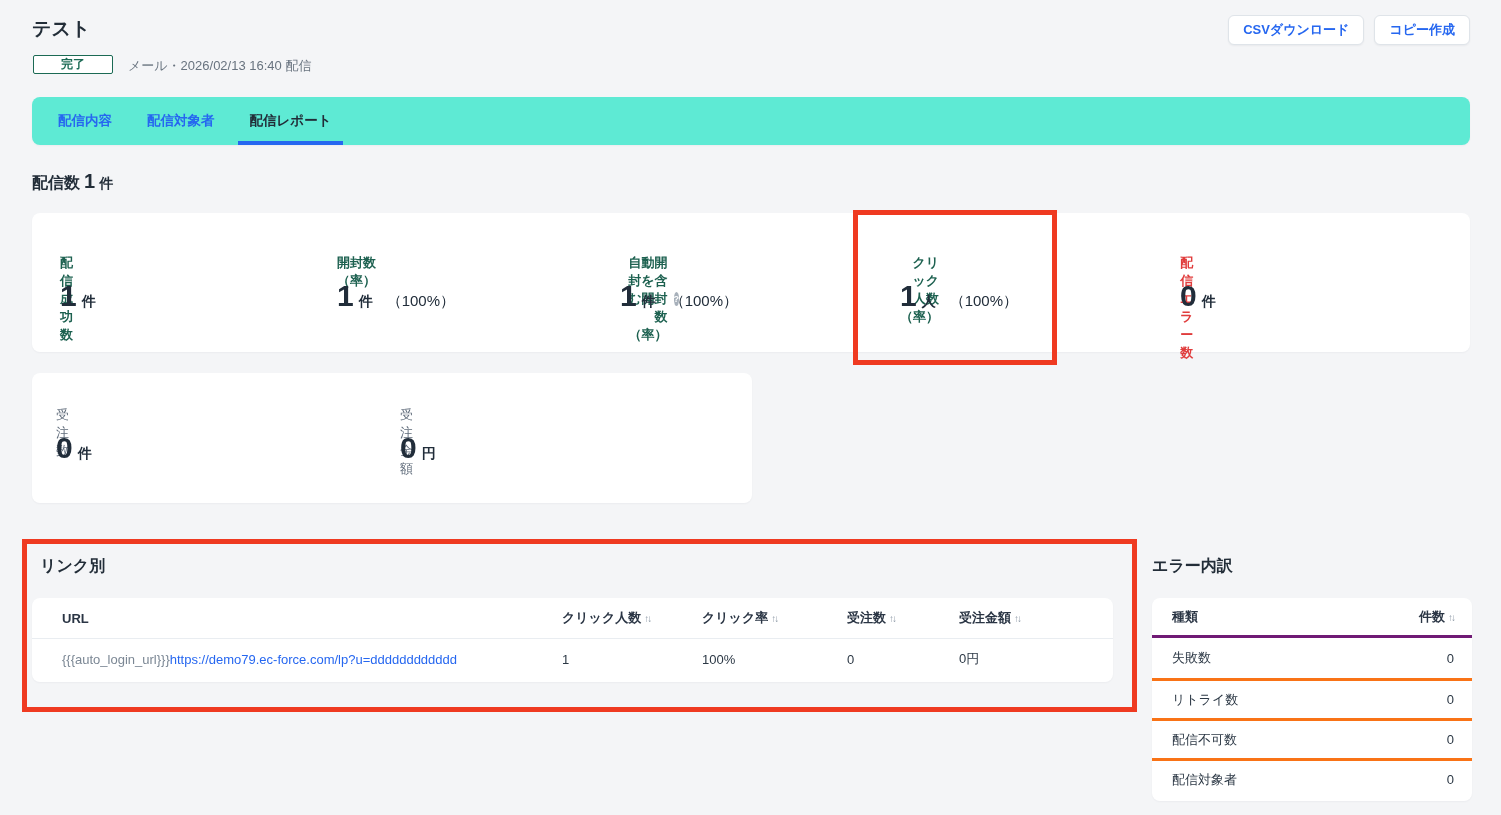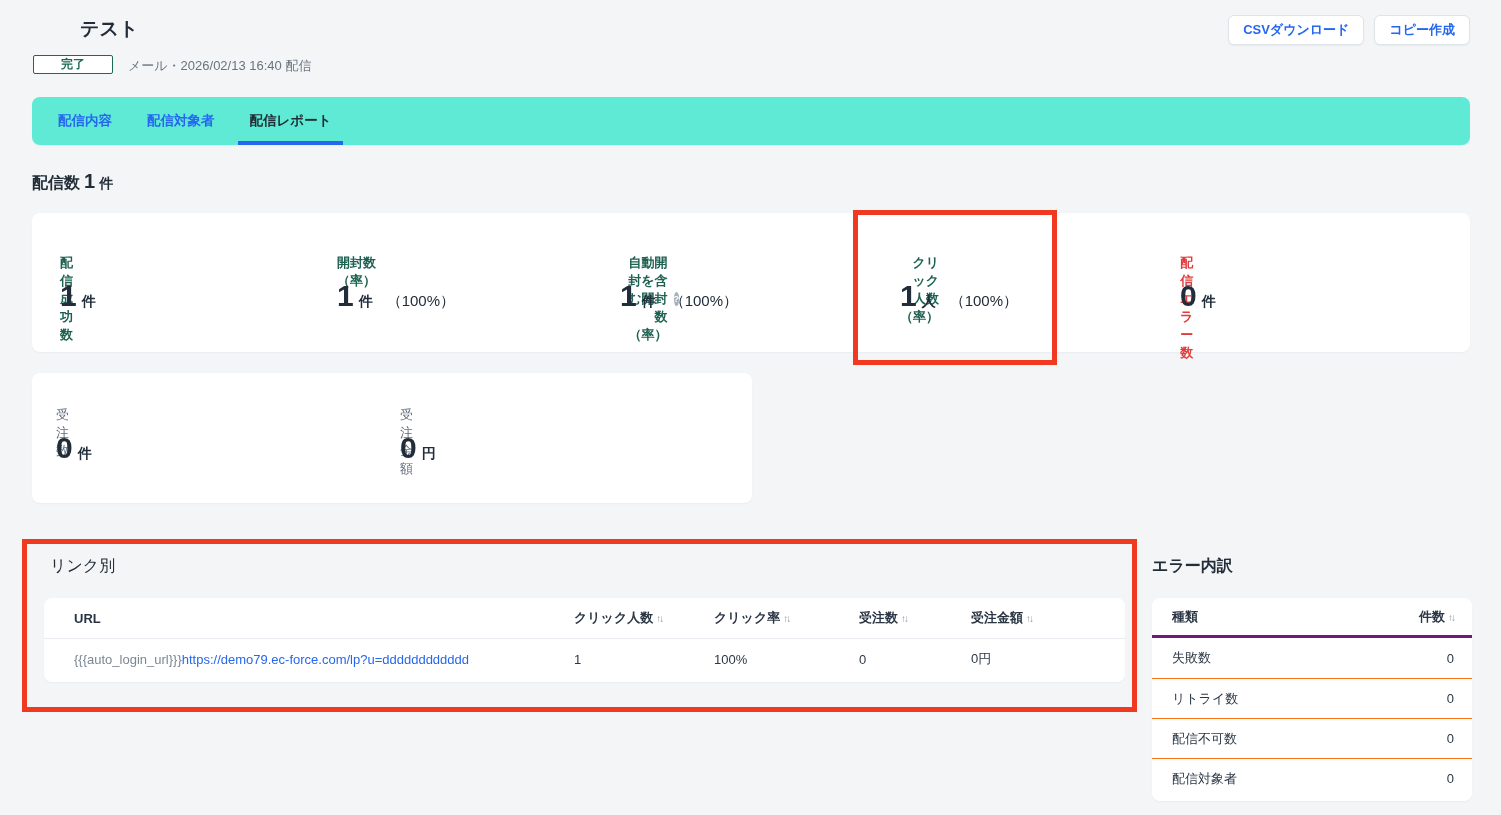--- a/index.html
+++ b/index.html
@@ -6,21 +6,21 @@
   html,body { width:1501px; height:815px; }
   body {
     font-family:"Liberation Sans","DejaVu Sans",sans-serif;
     background:#f4f5f7;
     color:#212b36;
     overflow:hidden;
   }
   .frame { position:relative; width:1501px; height:815px; }
 
   
-  .page-title { position:absolute; left:32px; top:16px; font-size:19px; font-weight:700; color:#222d38;margin-left:48px; }
+  .page-title { position:absolute; left:32px; top:16px; font-size:19px; font-weight:700; color:#222d38; }
   .status-badge {
     position:absolute; left:33px; top:55px; width:80px; height:19px;
     border:1px solid #1b6a54; color:#1b6a54; background:#fff;
     font-size:12px; font-weight:700; text-align:center; line-height:17px; border-radius:2px;
   }
   .header-meta { position:absolute; left:128px; top:57px; font-size:13px; color:#68737f; }
   .header-actions { position:absolute; right:31px; top:15px; display:flex; gap:10px; }
   .btn {
     height:30px; padding:0 14px; background:#fff; border:1px solid #dfe4e9; border-radius:6px;
     color:#2667f0; font-size:13px; font-weight:700; line-height:28px; cursor:pointer;
@@ -61,41 +61,41 @@
   .stat-num { font-size:30px; font-weight:700; }
   .stat-unit { font-size:14px; font-weight:600; }
   .stat-rate { font-size:15px; font-weight:400; margin-left:9px; }
   .help-icon {
     display:inline-flex; align-items:center; justify-content:center;
     width:14px; height:14px; border-radius:50%; background:#a7b0ba; color:#fff;
     font-size:9px; font-weight:700; cursor:pointer;
   }
 
   
-  #link-heading { left:50px; top:556px; font-size:16px; font-weight:400; position:absolute; color:#222d38; }
-  #link-card { left:44px; top:598px; width:1081px; height:84px; }
+  #link-heading { left:40px; top:556px; font-size:16px; font-weight:700; position:absolute; color:#222d38; }
+  #link-card { left:32px; top:598px; width:1081px; height:84px; }
   .lrow { display:flex; align-items:center; height:40px; padding:0 26px 0 30px; }
   .lrow.header { border-bottom:1px solid #e9edf1; height:41px; }
   .lcol-url { flex:1; min-width:0; }
   .lcol { width:140px; text-align:left; }
   .lcol.c2 { width:145px; }
   .lcol.c3 { width:112px; }
   .lcol.c4 { width:128px; }
   .th { font-size:13px; font-weight:700; color:#2a3544; white-space:nowrap; }
   .sort-icon { font-size:10px; color:#8b97a5; letter-spacing:-2px; margin-left:3px; cursor:pointer; }
   .url-prefix { font-size:13px; color:#7b8794; }
   .url-link { font-size:13px; color:#2667f0; text-decoration:none; cursor:pointer; }
   .td { font-size:13px; color:#2c3845; }
 
   
   #error-heading { left:1152px; top:556px; font-size:16px; font-weight:700; position:absolute; color:#222d38; }
   #error-card { left:1152px; top:598px; width:320px; height:203px; }
   .erow { display:flex; align-items:center; justify-content:space-between; height:40px; padding:0 18px 0 20px; }
   .erow.header { height:40px; border-bottom:3px solid #701a75; }
-  .erow + .erow { border-top:1px solid #f97316; }
+  .erow + .erow { border-top:3px solid #f97316; }
   .erow.header + .erow { border-top:none; }
   .erow .type { font-size:13px; color:#2c3845; }
   .erow .cnt { font-size:13px; color:#2c3845; }
 
   
   .annotation-box { position:absolute; border:5px solid #ef3a21; pointer-events:none; z-index:50; background:transparent; }
   #annot-click { left:853px; top:210px; width:204px; height:155px; }
   #annot-link  { left:22px;  top:539px; width:1115px; height:173px; }
 </style>
 </head>

